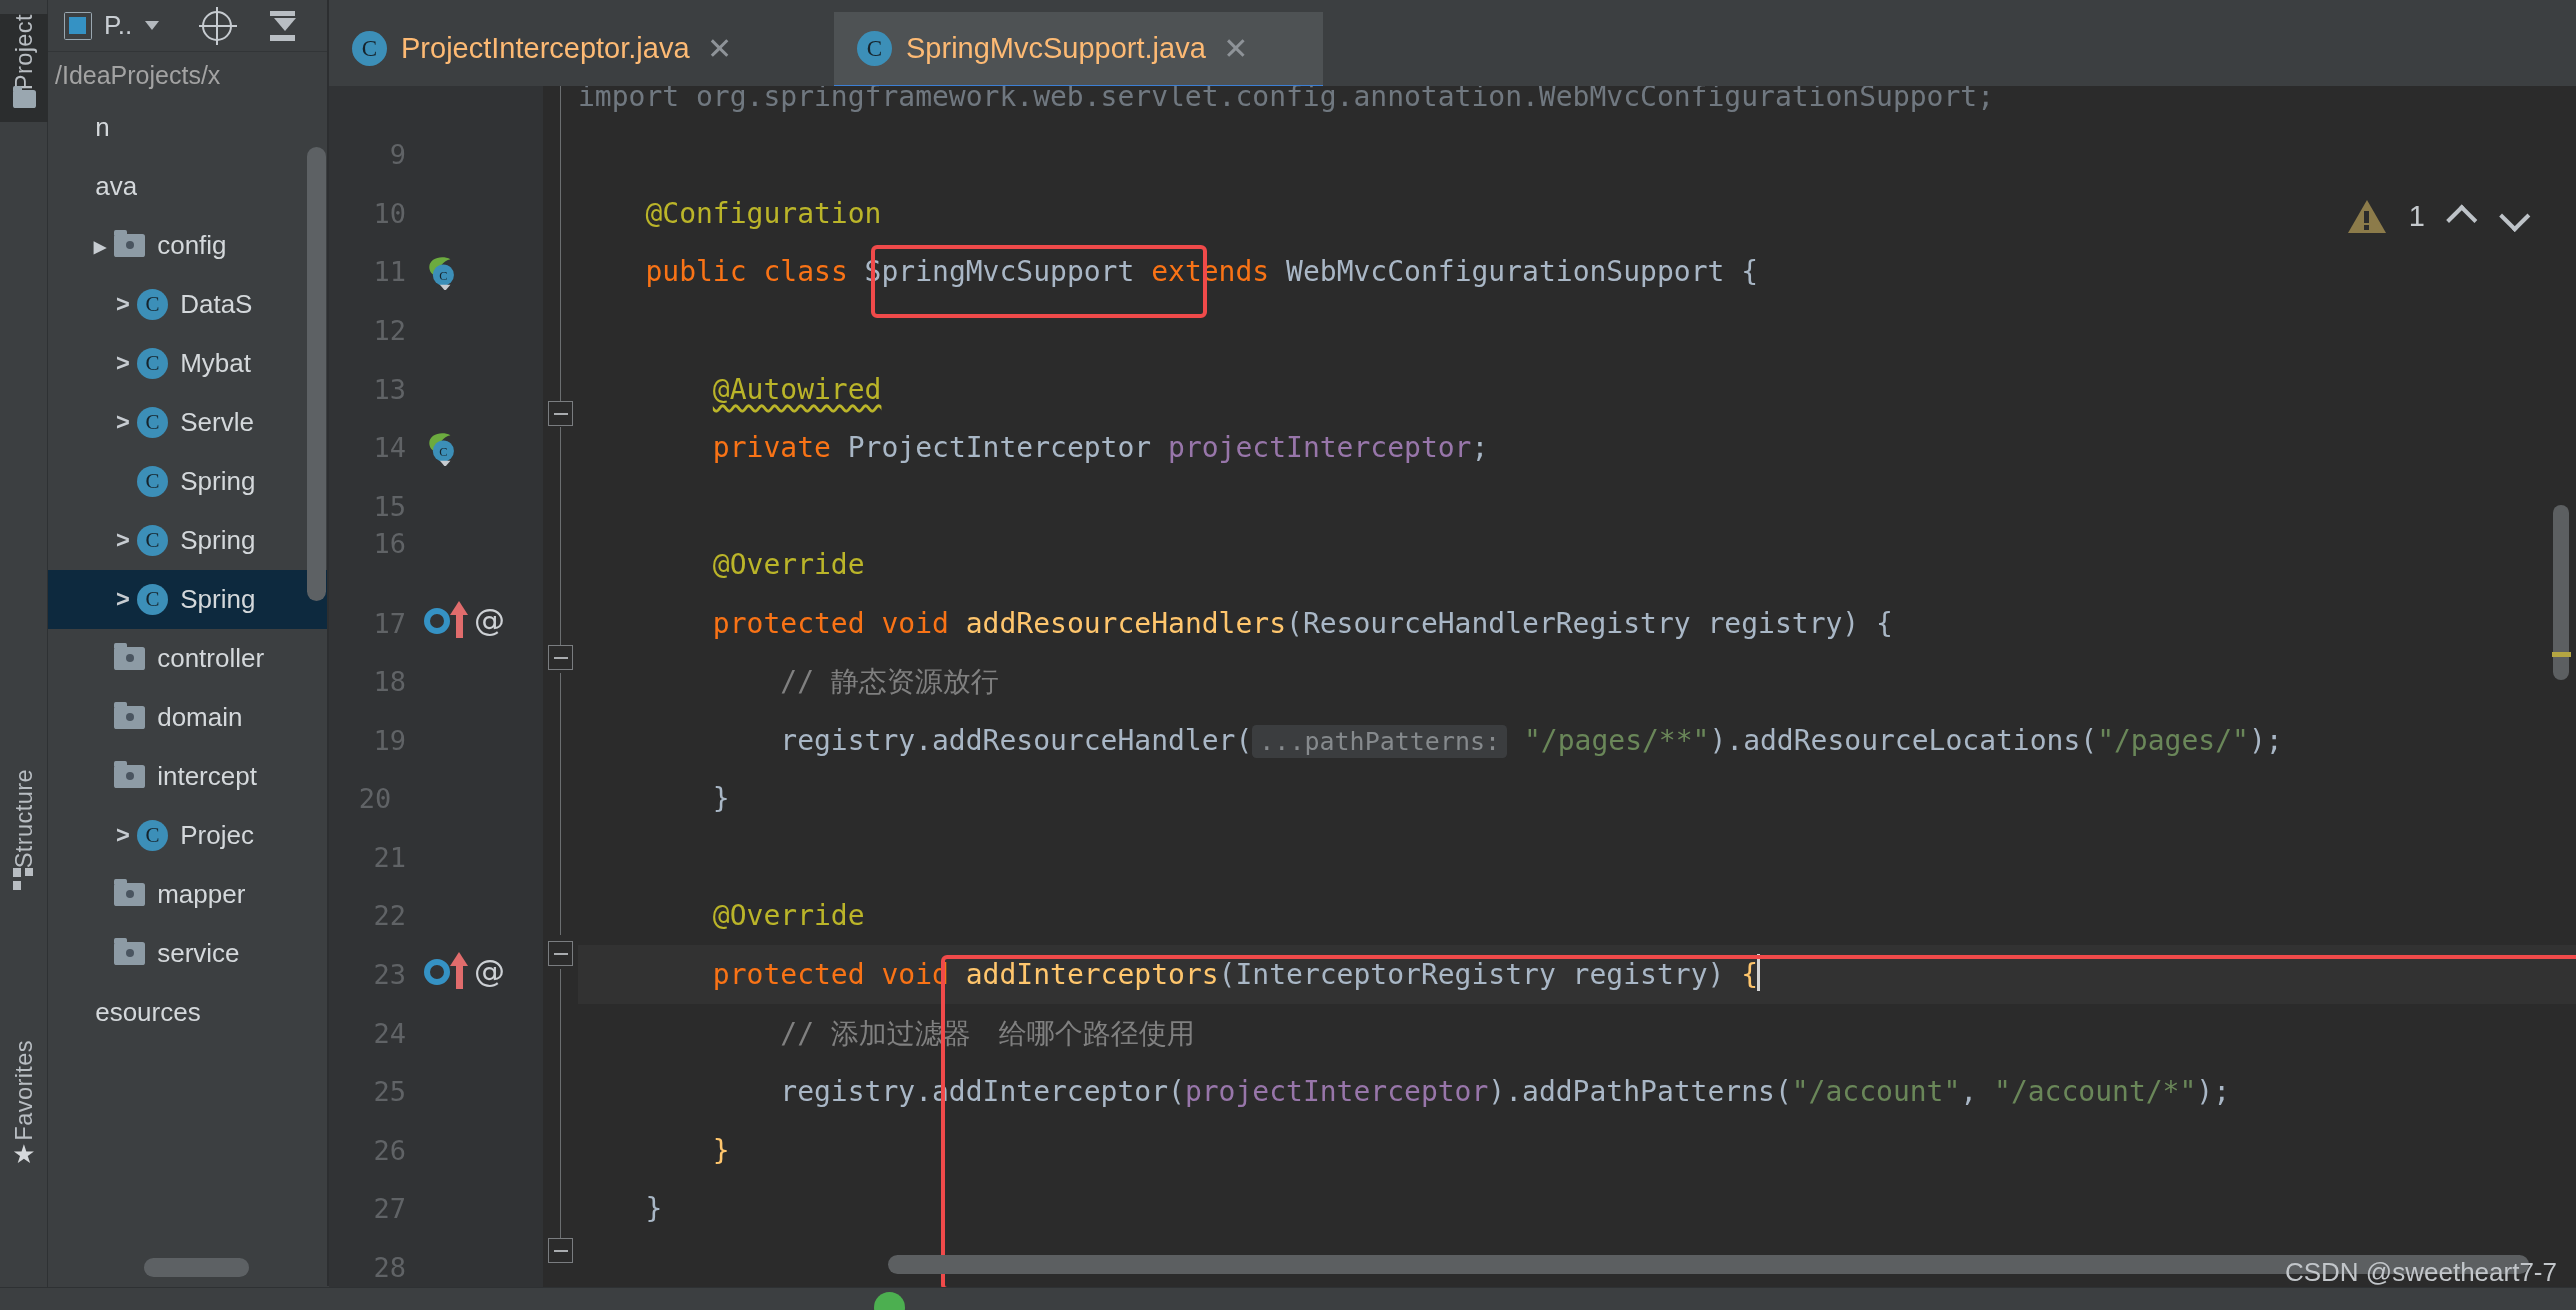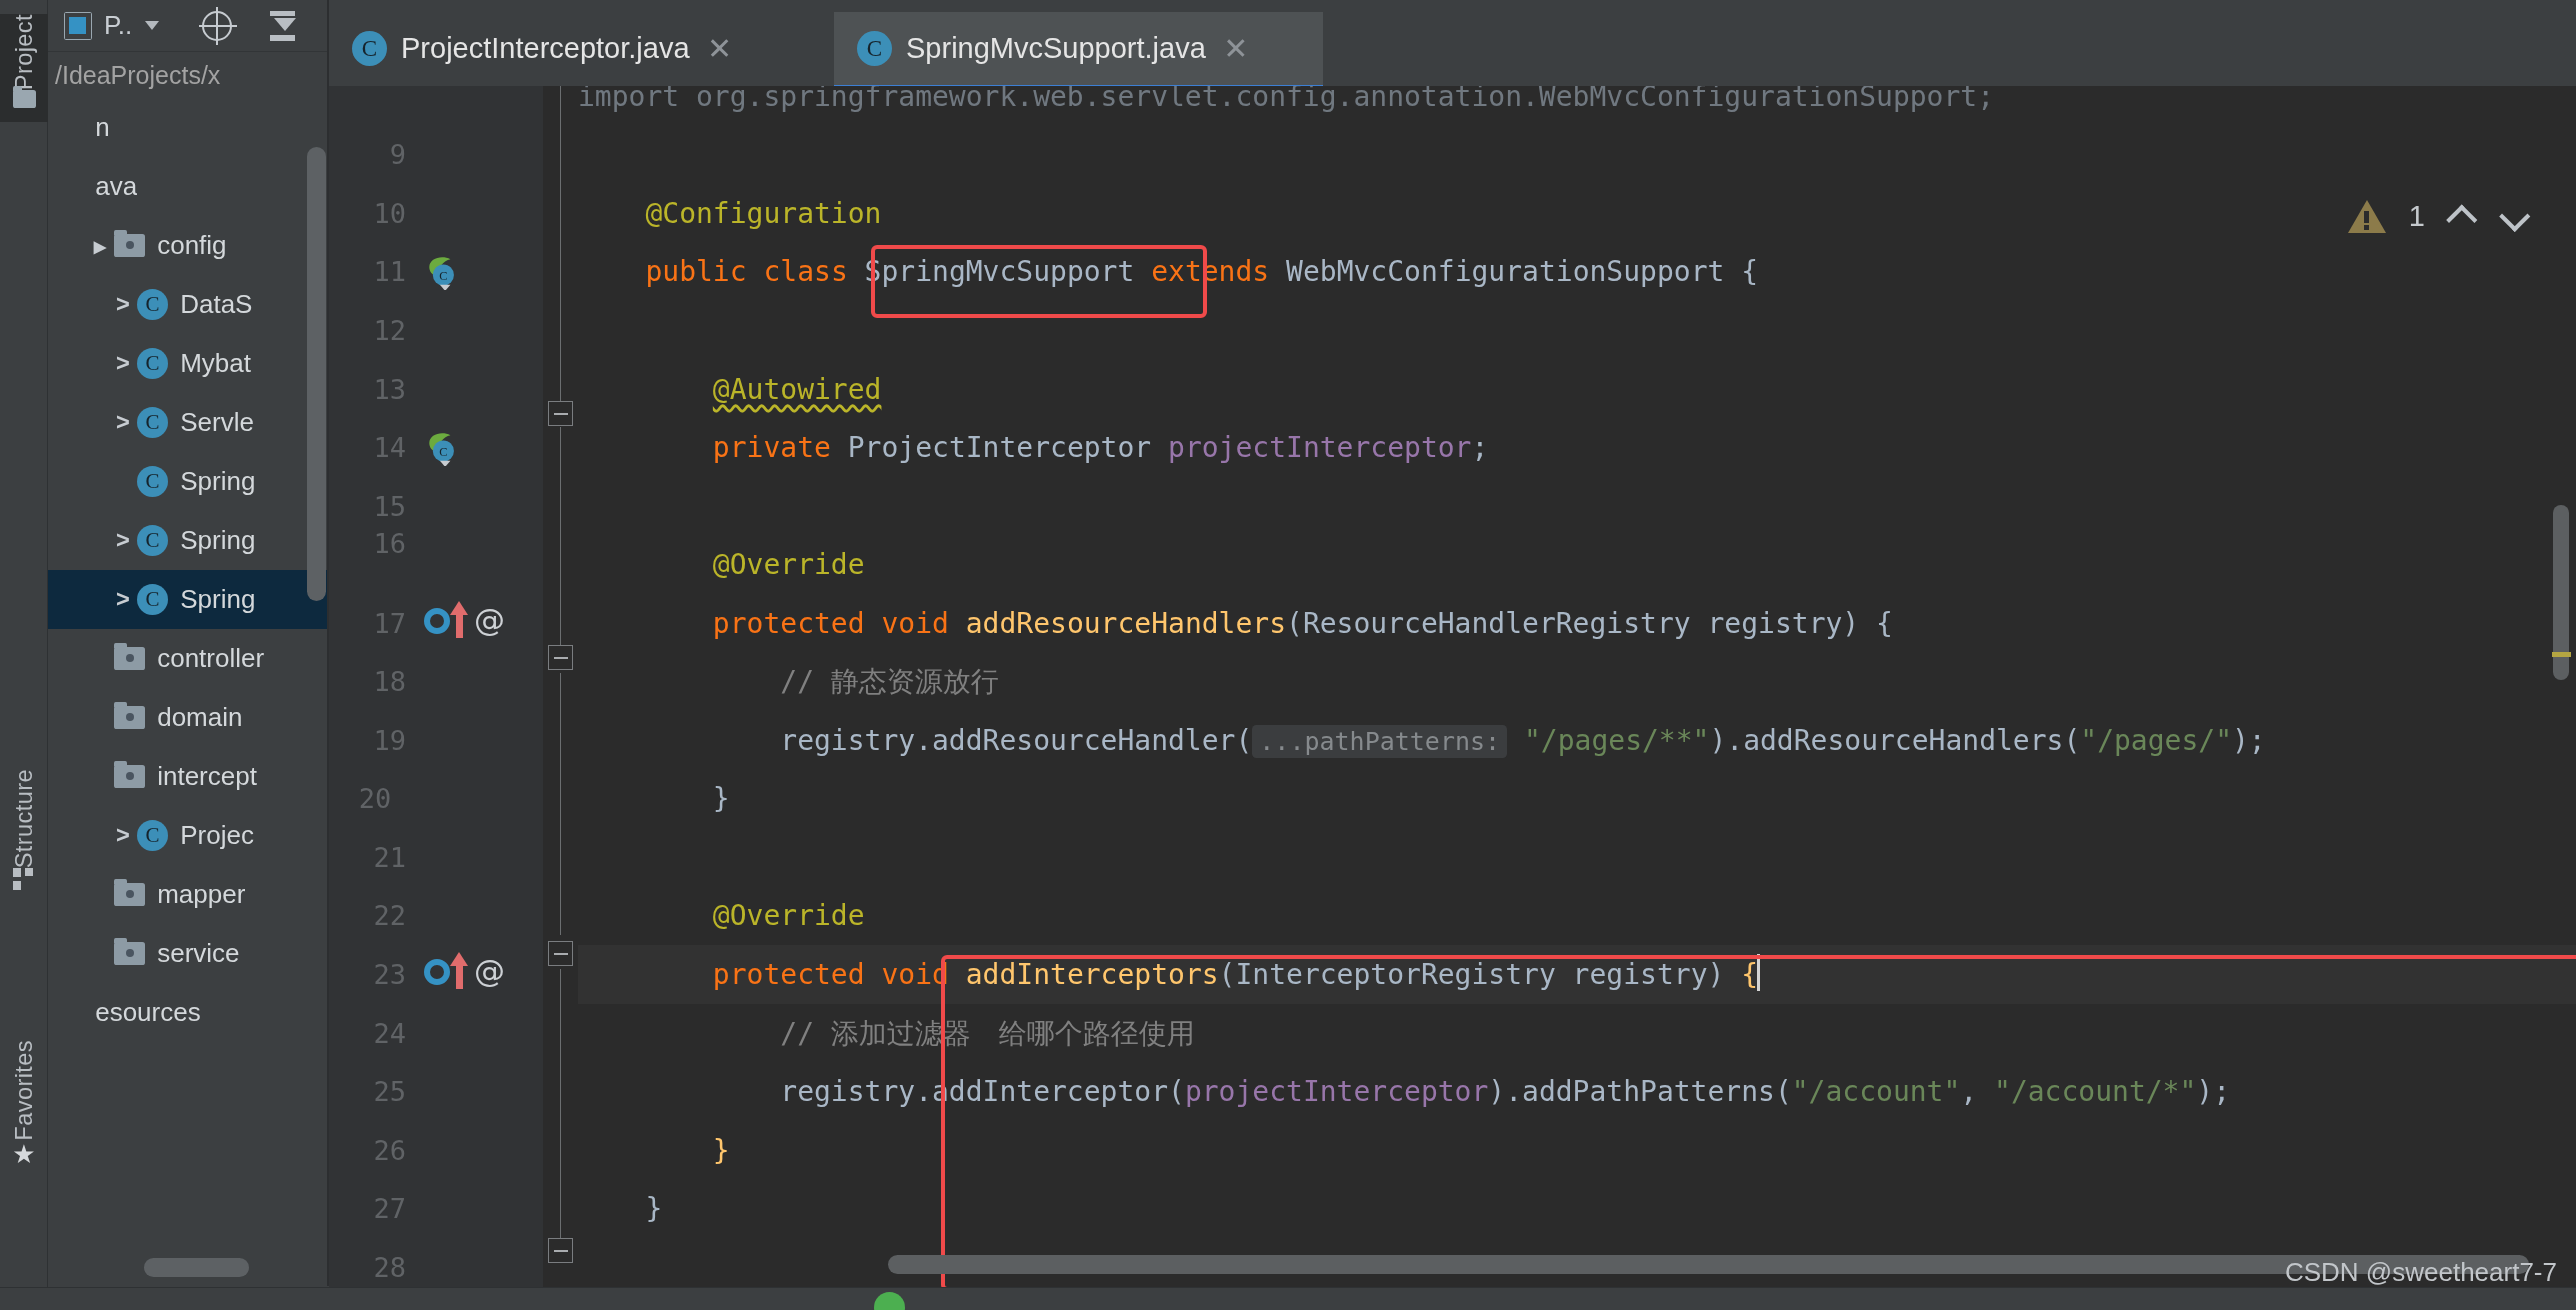--- a/index.html
+++ b/index.html
@@ -139,21 +139,21 @@
   .tabbar {
     position:absolute; left:329px; top:0; right:0; height:86px; background:#3c3f41;
   }
   .tab {
     position:absolute; top:12.2px; height:73px; display:flex; align-items:center;
     gap:14px; padding: 0 19px 0 23px; cursor:default;
   }
   .tab.inactive { background:#3c3f41; }
   .tab.active { background:#4e5254; }
   .tab .cls-icon { width:35px; height:35px; font-size:23px; flex:0 0 35px; }
-  .tab-label { color:#e5e5e5; font-size:29px; white-space:nowrap; }
+  .tab-label { color:#fdba74; font-size:29px; white-space:nowrap; }
   .tab-close {
     color:#8e9398; font-size:30px; line-height:1; margin-left:3.5px; font-weight:300;
   }
   .tab-underline {
     position:absolute; left:0; bottom:-7px; height:7px; background:#3c7fd4; width:100%;
   }
   #tab-project-interceptor { left: 0px; width: 498px; }
   #tab-spring-mvc-support { left: 505px; width: 489px; }
 
   
@@ -584,21 +584,21 @@
         <div class="cline" style="top: 39px;"></div>
         <div class="cline" style="top: 98px;"><span class="plain">    </span><span class="ann">@Configuration</span></div>
         <div class="cline" style="top: 156px;"><span class="plain">    </span><span class="kw">public</span><span class="plain"> </span><span class="kw">class</span><span class="plain"> </span><span class="type">SpringMvcSupport</span><span class="plain"> </span><span class="kw">extends</span><span class="plain"> </span><span class="type">WebMvcConfigurationSupport</span><span class="plain"> {</span></div>
         <div class="cline" style="top: 215px;"></div>
         <div class="cline" style="top: 274px;"><span class="plain">        </span><span class="ann-warn">@Autowired</span></div>
         <div class="cline" style="top: 332px;"><span class="plain">        </span><span class="kw">private</span><span class="plain"> </span><span class="type">ProjectInterceptor</span><span class="plain"> </span><span class="fld">projectInterceptor</span><span class="plain">;</span></div>
         <div class="cline" style="top: 391px;"></div>
         <div class="cline" style="top: 449px;"><span class="plain">        </span><span class="ann">@Override</span></div>
         <div class="cline" style="top: 508px;"><span class="plain">        </span><span class="kw">protected</span><span class="plain"> </span><span class="kw">void</span><span class="plain"> </span><span class="mth">addResourceHandlers</span><span class="plain">(</span><span class="type">ResourceHandlerRegistry</span><span class="plain"> registry) {</span></div>
         <div class="cline" style="top: 566px;"><span class="plain">            </span><span class="cmt">// 静态资源放行</span></div>
-        <div class="cline" style="top: 625px;"><span class="plain">            registry.addResourceHandler(</span><span class="hint">...pathPatterns:</span><span class="plain"> </span><span class="str">"/pages/**"</span><span class="plain">).addResourceHandlers(</span><span class="str">"/pages/"</span><span class="plain">);</span></div>
+        <div class="cline" style="top: 625px;"><span class="plain">            registry.addResourceHandler(</span><span class="hint">...pathPatterns:</span><span class="plain"> </span><span class="str">"/pages/**"</span><span class="plain">).addResourceLocations(</span><span class="str">"/pages/"</span><span class="plain">);</span></div>
         <div class="cline" style="top: 683px;"><span class="plain">        }</span></div>
         <div class="cline" style="top: 742px;"></div>
         <div class="cline" style="top: 800px;"><span class="plain">        </span><span class="ann">@Override</span></div>
         <div class="cline cur" style="top: 859px;"><span class="plain">        </span><span class="kw">protected</span><span class="plain"> </span><span class="kw">void</span><span class="plain"> </span><span class="mth">addInterceptors</span><span class="plain">(</span><span class="type">InterceptorRegistry</span><span class="plain"> registry) </span><span class="mth">{</span><span class="caret"></span></div>
         <div class="cline" style="top: 918px;"><span class="plain">            </span><span class="cmt">// 添加过滤器　给哪个路径使用</span></div>
         <div class="cline" style="top: 976px;"><span class="plain">            registry.addInterceptor(</span><span class="fld">projectInterceptor</span><span class="plain">).addPathPatterns(</span><span class="str">"/account"</span><span class="plain">, </span><span class="str">"/account/*"</span><span class="plain">);</span></div>
         <div class="cline" style="top: 1035px;"><span class="plain">        </span><span class="mth">}</span></div>
         <div class="cline" style="top: 1093px;"><span class="plain">    }</span></div>
         <div class="cline" style="top: 1152px;"></div>
       </div>

